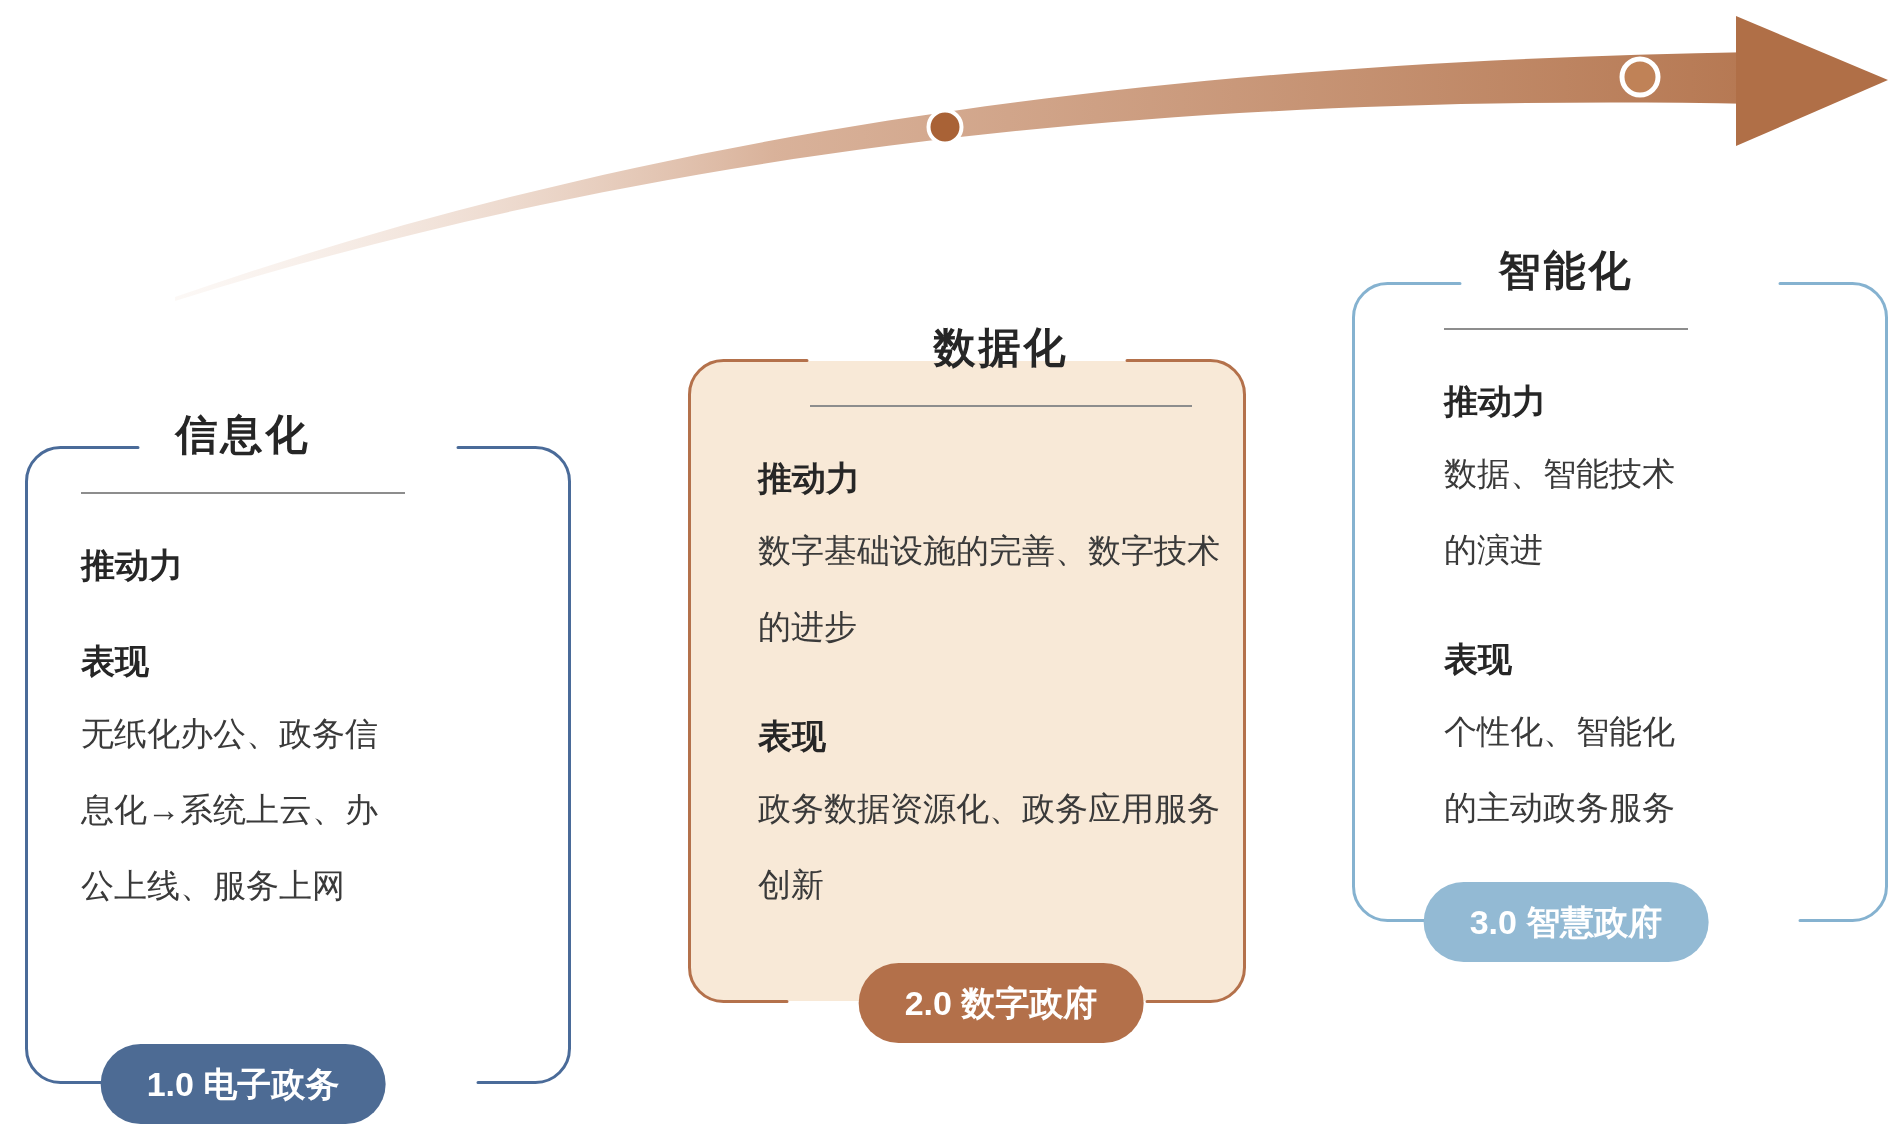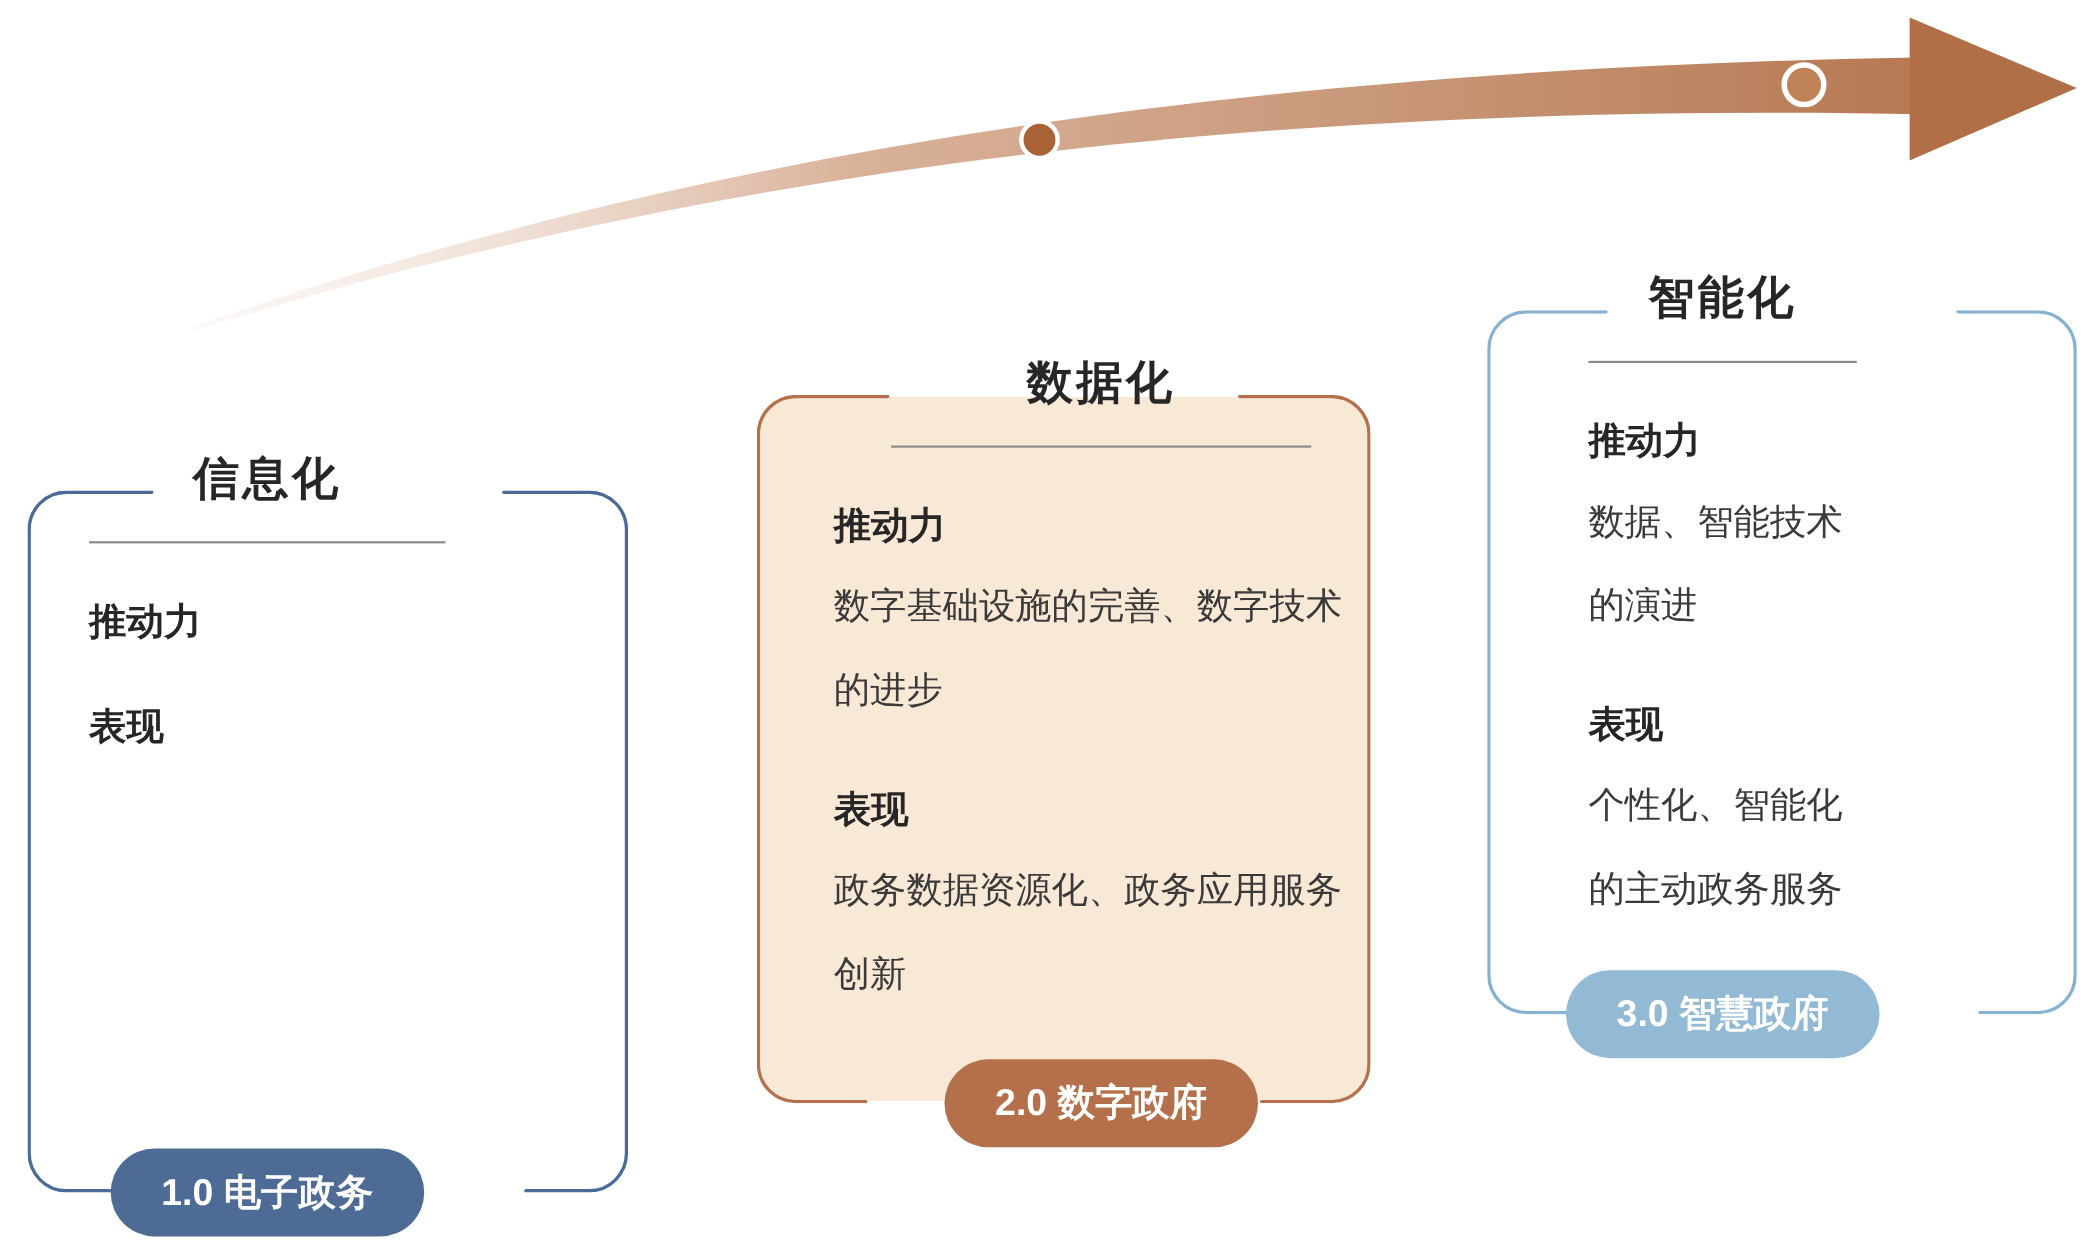--- a/index.html
+++ b/index.html
@@ -20,21 +20,21 @@
   .card-title{
     position:absolute;left:50%;top:0;transform:translate(-50%,-70%);
     font-size:42px;font-weight:700;color:#262626;letter-spacing:3px;white-space:nowrap;
   }
   .card-inner{position:absolute;left:0;top:0;right:0;padding-top:46px;text-align:left;}
   .card-1 .card-inner{padding-left:56px;padding-right:56px;}
   .card-2 .card-inner{padding-left:70px;padding-right:70px;}
   .card-3 .card-inner{padding-left:92px;padding-right:92px;}
   .divider{width:382px;max-width:100%;margin:0 auto;border-top:2px solid #8d8d8d;height:0;}
   .sec-head{margin-top:46px;font-size:34px;line-height:50px;font-weight:700;color:#262626;}
-  .sec-body{margin-top:10px;font-size:33px;line-height:76px;color:#3a3a3a;}
+  .sec-body{margin-top:10px;font-size:33px;line-height:76px;color:#3a3a3a;font-family:Liberation Serif, serif;}
   .badge{
     position:absolute;left:50%;top:100%;transform:translate(-50%,-50%);
     background:var(--badge-bg);color:#ffffff;
     height:80px;line-height:80px;padding:0 46px;border-radius:44px;
     font-size:34px;font-weight:700;white-space:nowrap;
   }
 </style>
 </head>
 <body>
 
@@ -58,20 +58,21 @@
     <svg class="card-border-svg" width="546" height="638" viewBox="0 0 546 638">
       <rect class="card-fill" x="2" y="2" width="542" height="634" rx="33"></rect>
       <path class="border-path" d="M 113 1.5 L 35.5 1.5 A 34 34 0 0 0 1.5 35.5 L 1.5 602.5 A 34 34 0 0 0 35.5 636.5 L 93 636.5"></path>
       <path class="border-path" d="M 433 1.5 L 510.5 1.5 A 34 34 0 0 1 544.5 35.5 L 544.5 602.5 A 34 34 0 0 1 510.5 636.5 L 453 636.5"></path>
     </svg>
     <div class="card-title">信息化</div>
     <div class="card-inner">
       <div class="divider"></div>
       <div class="sec-head">推动力</div>
       <div class="sec-head">表现</div>
+      <div class="sec-body">无纸化办公、政务信息化→系统上云、办公上线、服务上网</div>
     </div>
     <div class="badge">1.0 电子政务</div>
   </div>
 
   <div class="card card-2" style="--border-color: #b4714b; --badge-bg: #b3704a; --card-bg: #f8e9d7;">
     <svg class="card-border-svg" width="558" height="644" viewBox="0 0 558 644">
       <rect class="card-fill" x="2" y="2" width="554" height="640" rx="33"></rect>
       <path class="border-path" d="M 119 1.5 L 35.5 1.5 A 34 34 0 0 0 1.5 35.5 L 1.5 608.5 A 34 34 0 0 0 35.5 642.5 L 99 642.5"></path>
       <path class="border-path" d="M 439 1.5 L 522.5 1.5 A 34 34 0 0 1 556.5 35.5 L 556.5 608.5 A 34 34 0 0 1 522.5 642.5 L 459 642.5"></path>
     </svg>

